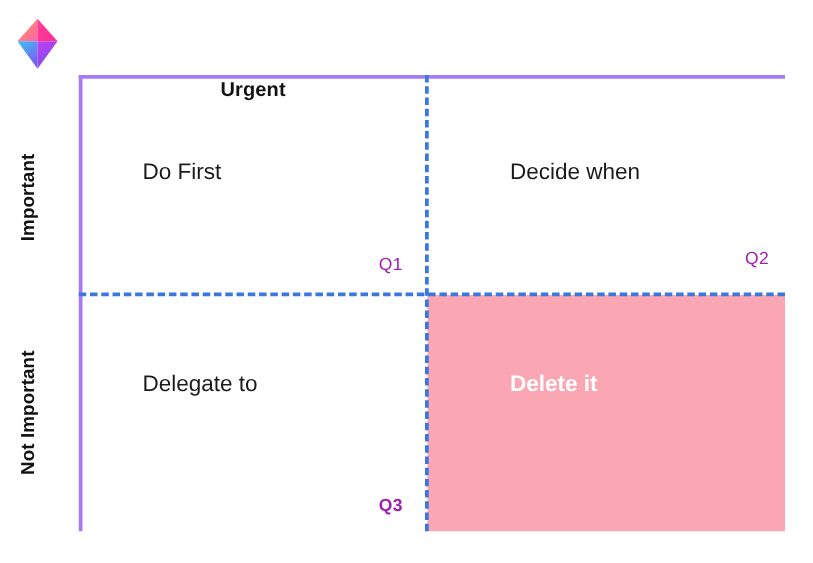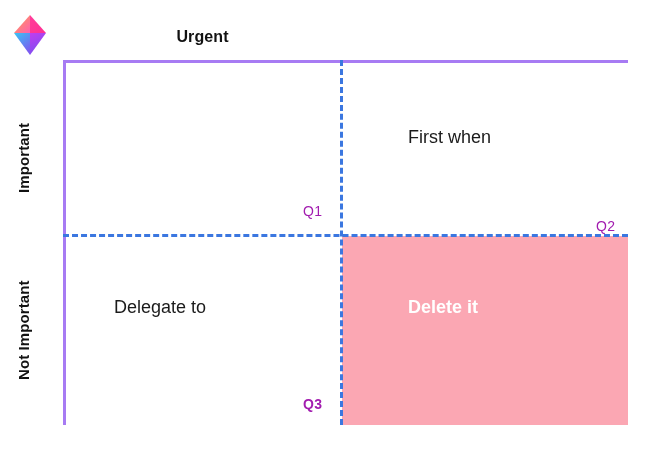--- a/index.html
+++ b/index.html
@@ -31,21 +31,21 @@
   
   .col-header {
     position: absolute;
     top: 28px;
     font-size: 16px;
     font-weight: bold;
     color: #121212;
     text-align: center;
     letter-spacing: 0.1px;
   }
-  .col-header.urgent     { left: 65px;  width: 275px; }
+  .col-header.urgent     { left: 65px;  width: 275px; margin-top: 36px; }
   .col-header.not-urgent { left: 342px; width: 286px; }
 
   
   .row-header {
     position: absolute;
     left: 0;
     font-size: 15px;
     font-weight: bold;
     color: #121212;
     writing-mode: vertical-rl;
@@ -135,21 +135,21 @@
   }
 
   
   .quad-tag {
     position: absolute;
     font-size: 14px;
     color: #a21caf;
     letter-spacing: 0.3px;
   }
   .quad-tag.t1 { left: 303px; top: 203px; }
-  .quad-tag.t2 { left: 596px; top: 218px; }
+  .quad-tag.t2 { left: 596px; top: 198px; }
   .quad-tag.t3 { left: 303px; top: 396px; font-weight: bold; }
   .quad-tag.t4 { left: 590px; top: 396px; color: #ffffff; margin-left: 48px; }
 </style>
 </head>
 <body>
 
 <div id="canvas">
 
   <div class="logo">
     <svg viewBox="0 0 36 44" width="36" height="44" aria-hidden="true">
@@ -184,21 +184,22 @@
   <div class="row-header not-important">Not Important</div>
 
   <div class="axis-top"></div>
   <div class="axis-left"></div>
 
   <div class="highlight-q4"></div>
 
   <div class="divider-v"></div>
   <div class="divider-h"></div>
 
-  <div class="quad-label q2">First when</div>
+  <div class="quad-label q1">Do First</div>
+  <div class="quad-label q2">Decide when</div>
   <div class="quad-label q4">Delete it</div>
   <div class="quad-label q3">Delegate to</div>
 
   <div class="quad-tag t1">Q1</div>
   <div class="quad-tag t2">Q2</div>
   <div class="quad-tag t3">Q3</div>
   <div class="quad-tag t4">Q4</div>
 
 </div>
 

